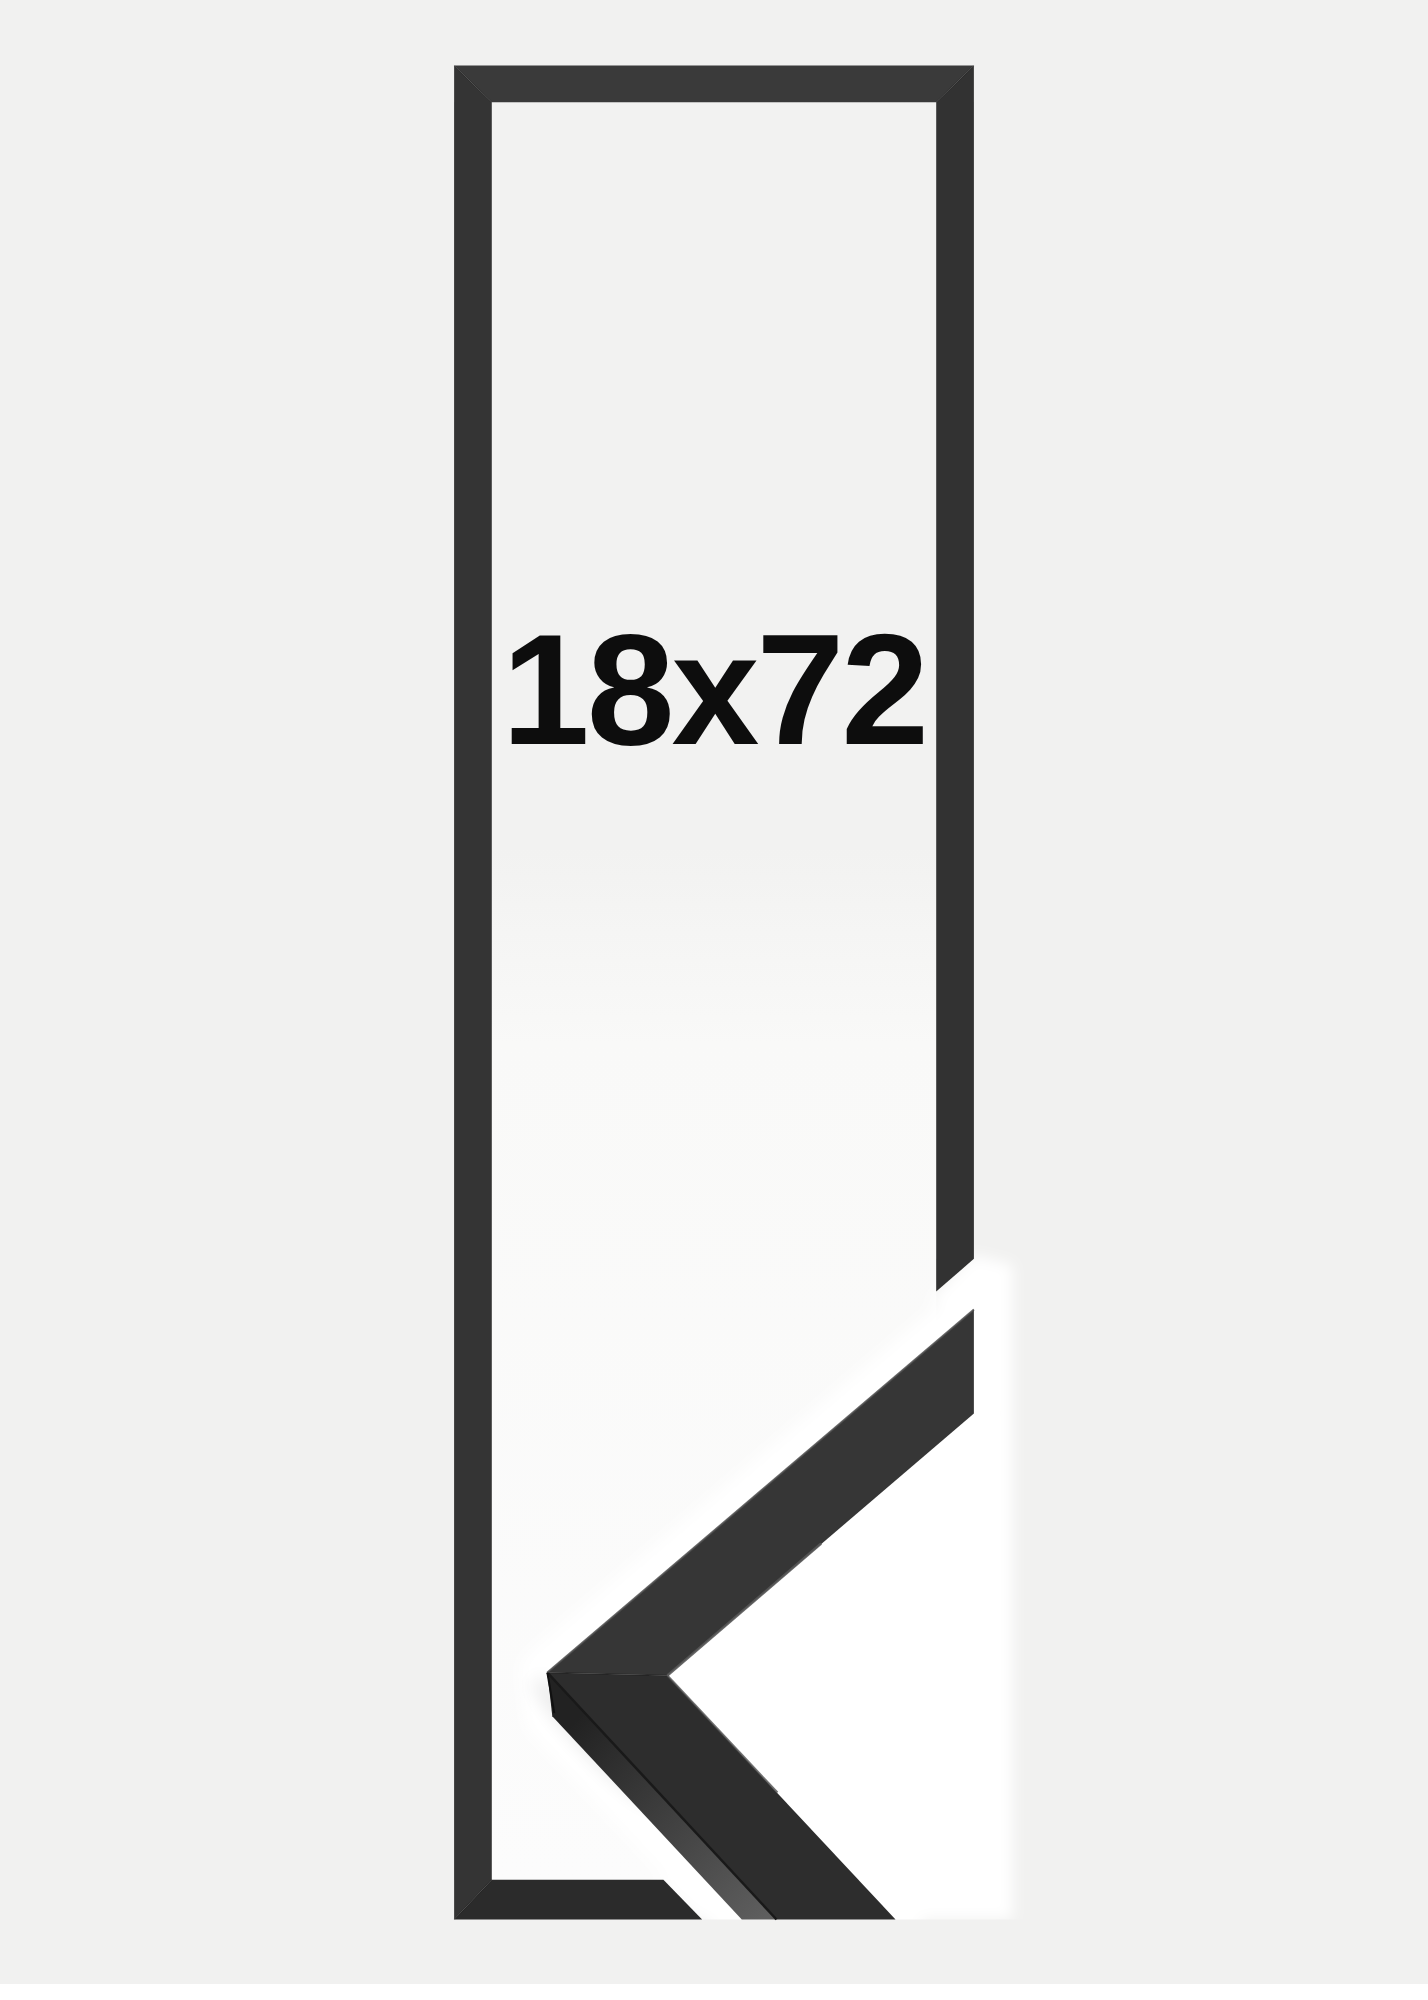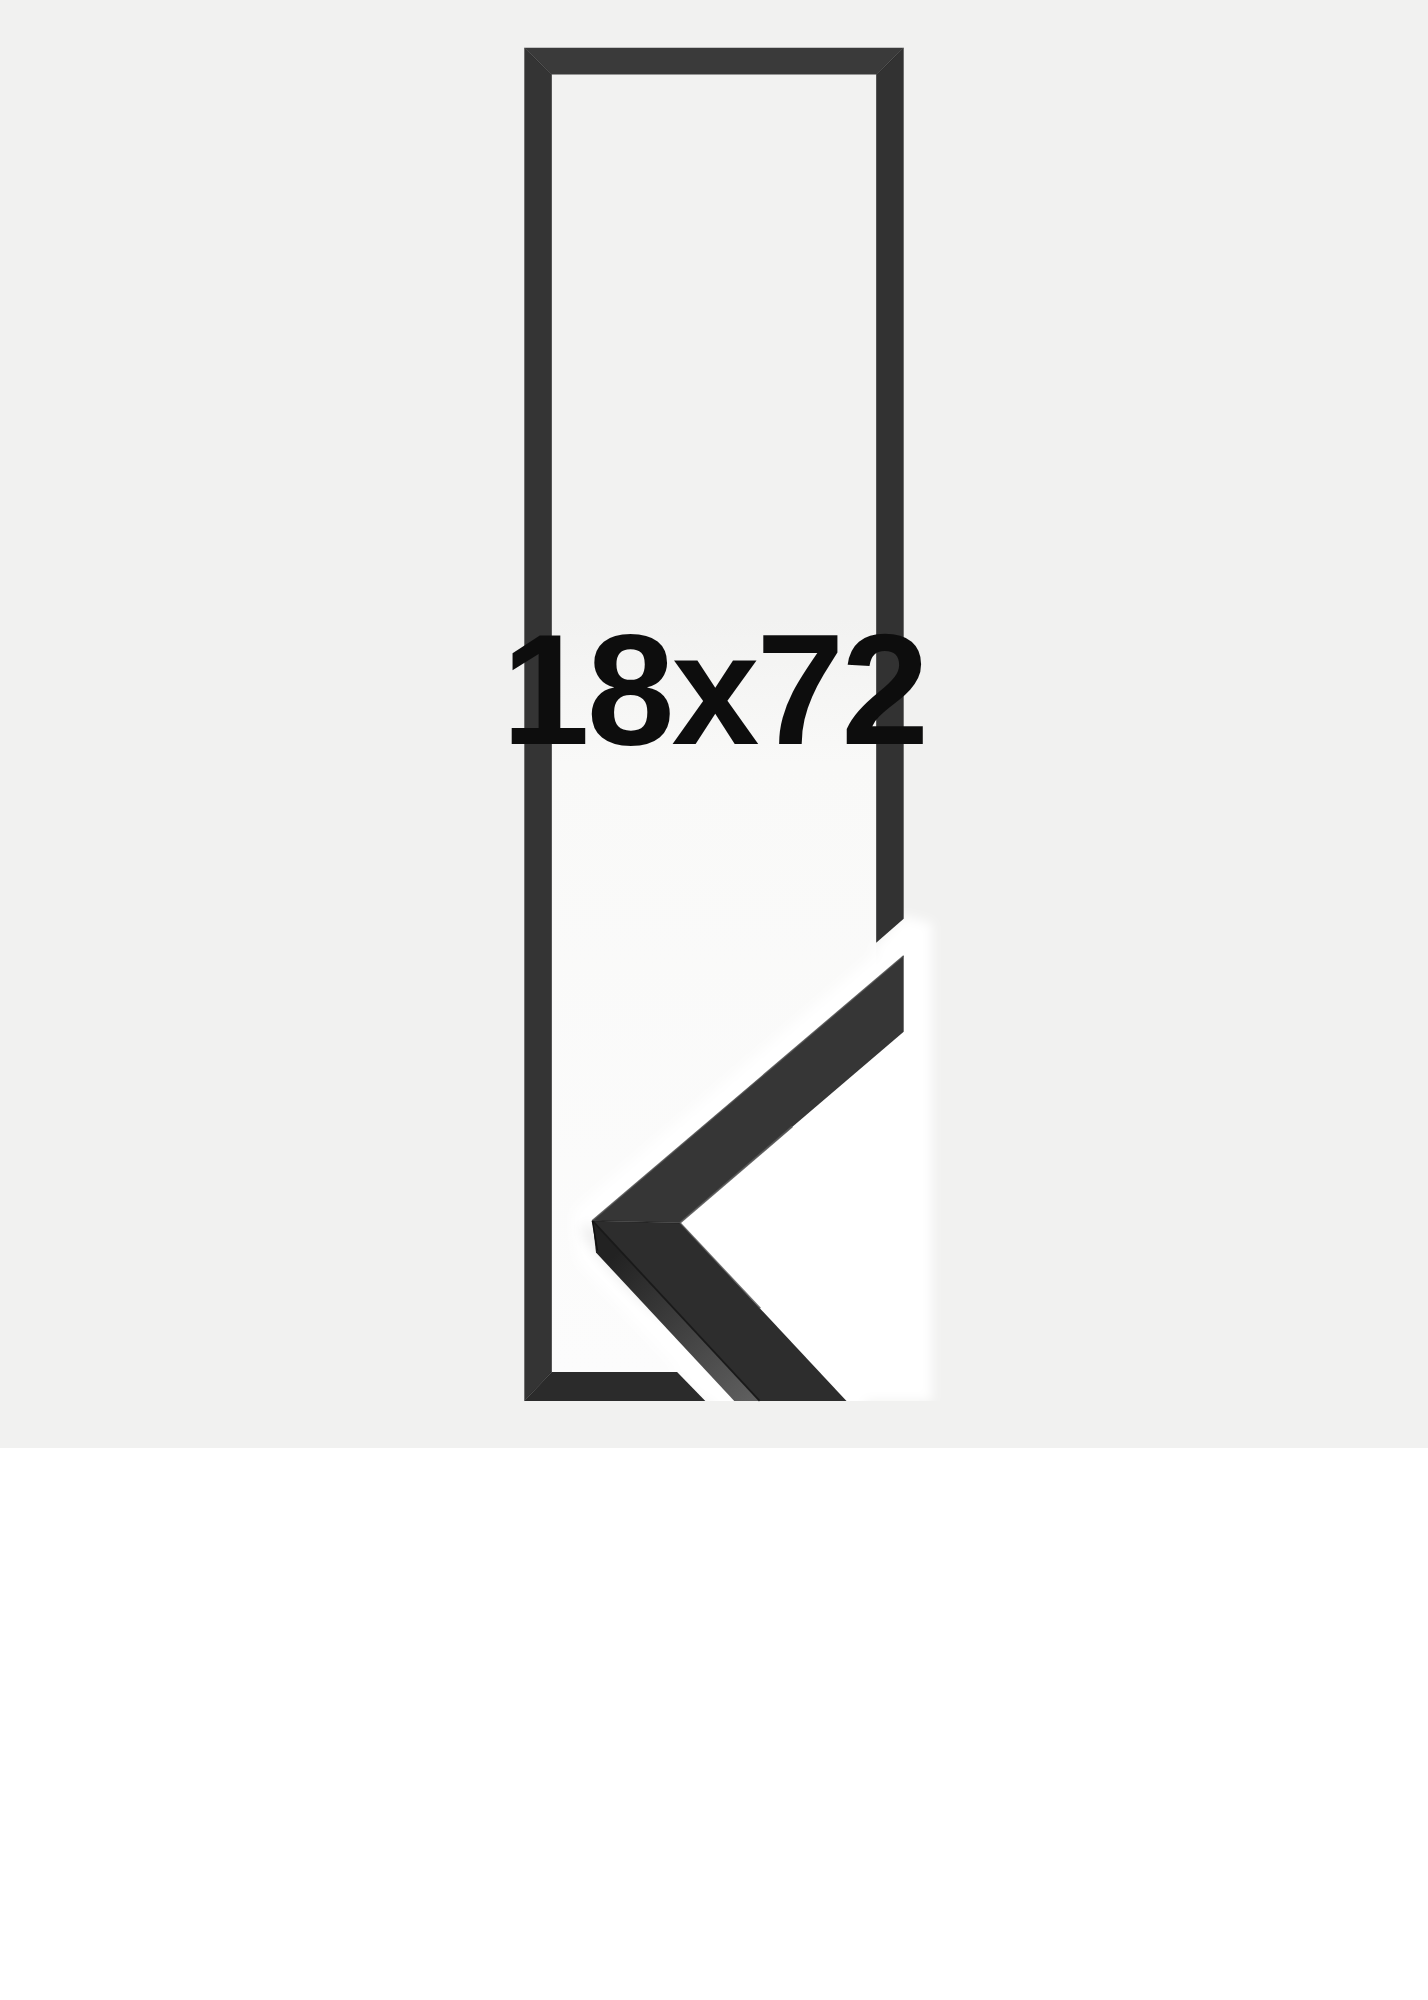--- a/index.html
+++ b/index.html
@@ -3,21 +3,21 @@
 <meta charset="utf-8">
 <style>
   html, body {
     margin: 0;
     padding: 0;
     font-family: "Liberation Sans", "DejaVu Sans", sans-serif;
   }
   .stage {
     position: relative;
     width: 1428px;
-    height: 1448px;
+    height: 1984px;
     overflow: hidden;
     background: #f1f1f0;
   }
   .art {
     position: absolute;
     inset: 0;
     width: 100%;
     height: 100%;
     display: block;
   }

